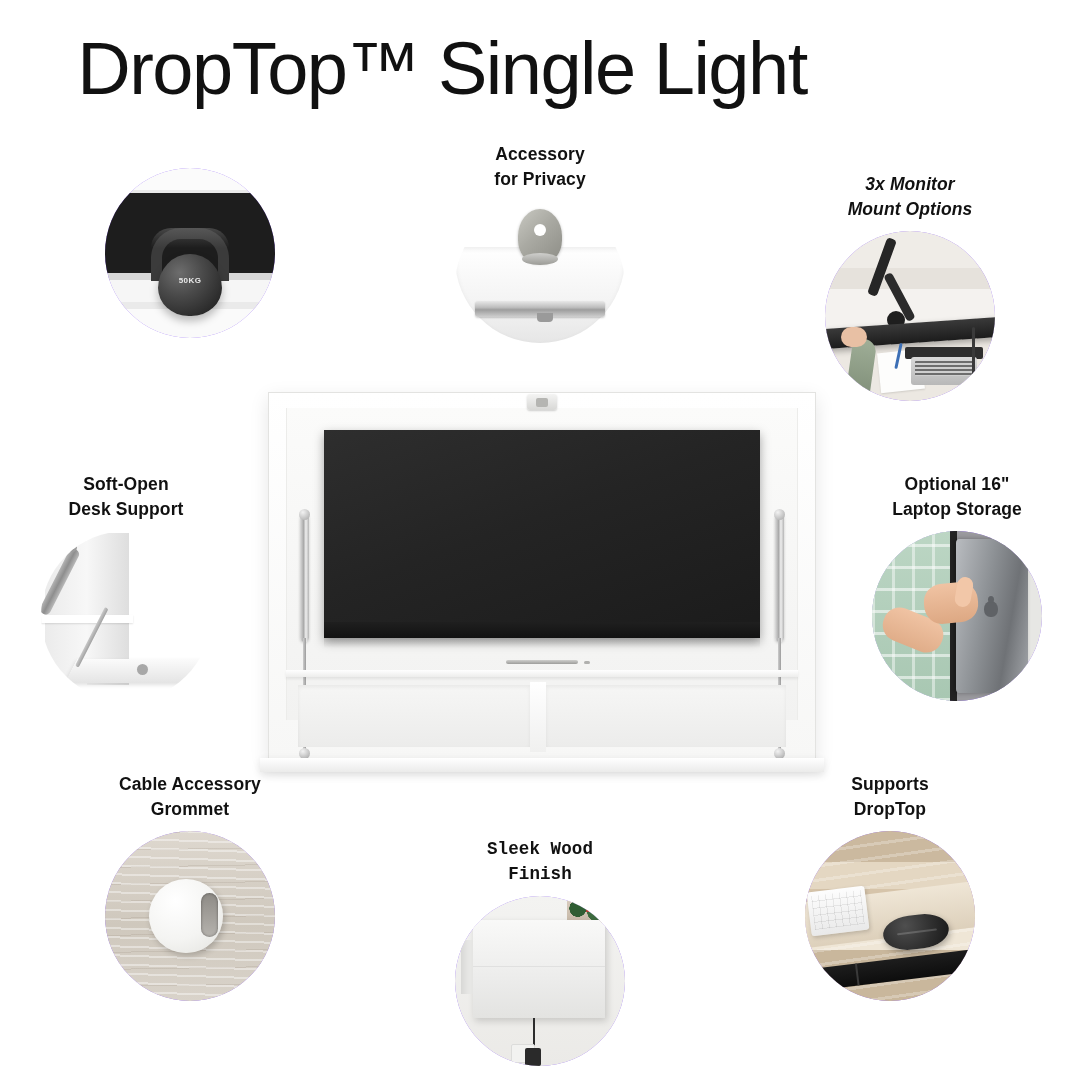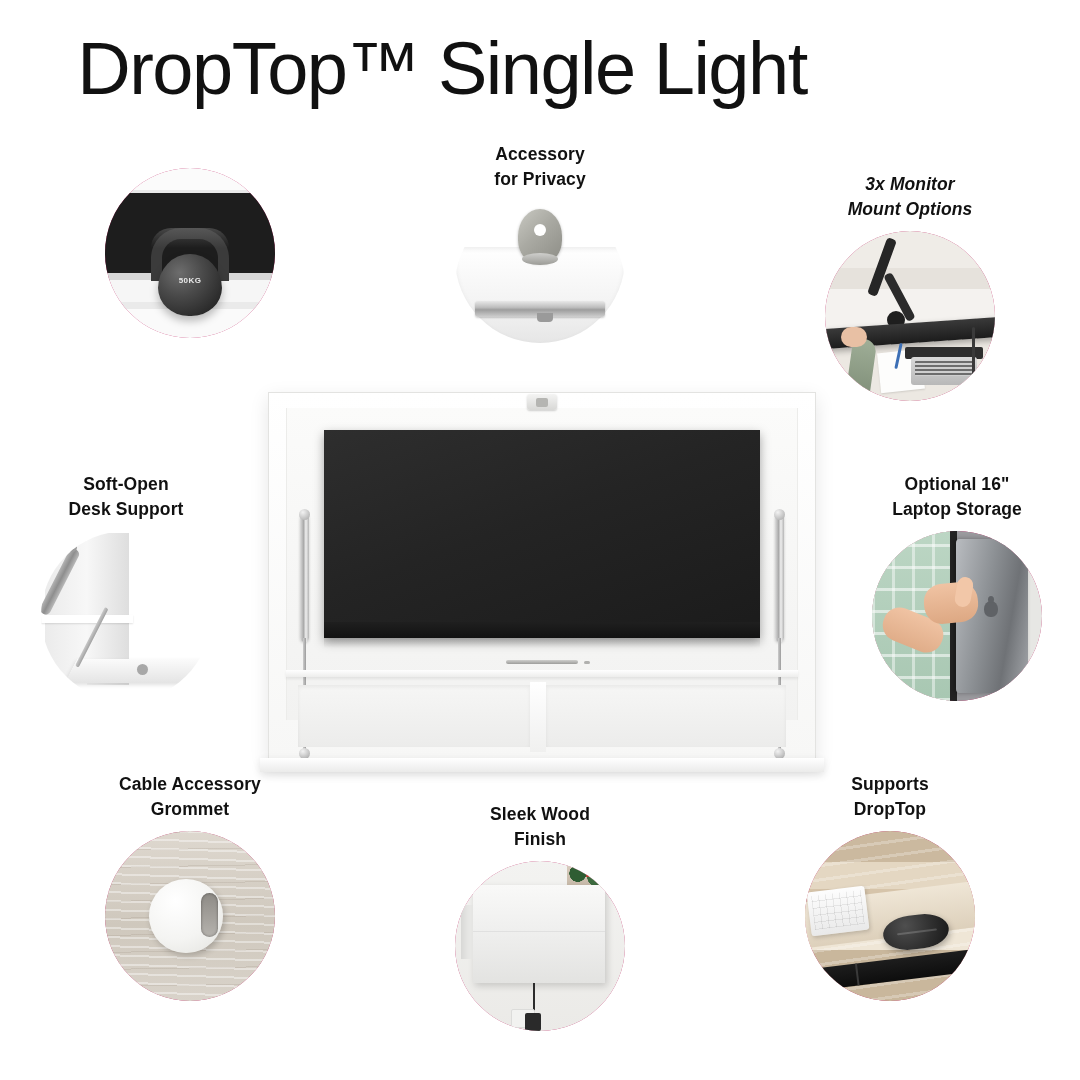--- a/index.html
+++ b/index.html
@@ -35,21 +35,21 @@
     letter-spacing:0.1px;
     color:#111111;
     margin-bottom:9px;
   }
   .fthumb{
     position:relative;
     margin:0 auto;
     width:170px;height:170px;
     border-radius:50%;
     overflow:hidden;
-    background:#be185d;
+    background:#8b5cf6;
   }
   .fthumb .inner{position:absolute;inset:0;}
 
   
   .kb-bg{position:absolute;inset:0;background:
       linear-gradient(#fbfbfb 0 13%, #e9e9e9 13% 15%, #1d1d1d 15% 62%, #d7d7d7 62% 66%, #f6f6f6 66% 79%, #eaeaea 79% 83%, #fafafa 83% 100%);}
   .kb-body{position:absolute;left:50%;top:86px;transform:translateX(-50%);
       width:64px;height:62px;border-radius:50% 50% 48% 48%/55% 55% 45% 45%;
       background:radial-gradient(circle at 34% 30%, #6d6d6d 0%, #4a4a4a 38%, #2a2a2a 78%, #1b1b1b 100%);
       box-shadow:0 5px 9px rgba(0,0,0,.26);}
@@ -360,21 +360,21 @@
     </div>
     <div class="fthumb">
       <div class="inner">
         <div class="cg"></div>
         <div class="cg-ring"></div>
         <div class="cg-slot"></div>
       </div>
     </div>
   </div>
 
-  <div class="feature" style="left:410px;top:802px;">
+  <div class="feature" style="left:410px;top:837px;font-family:Liberation Mono, monospace;">
     <div class="flabel">
       <span>Sleek Wood</span><br>
       <span>Finish</span>
     </div>
     <div class="fthumb">
       <div class="inner">
         <div class="sw"></div>
         <div class="sw-plant"></div>
         <div class="sw-edge"></div>
         <div class="sw-cab"></div>

